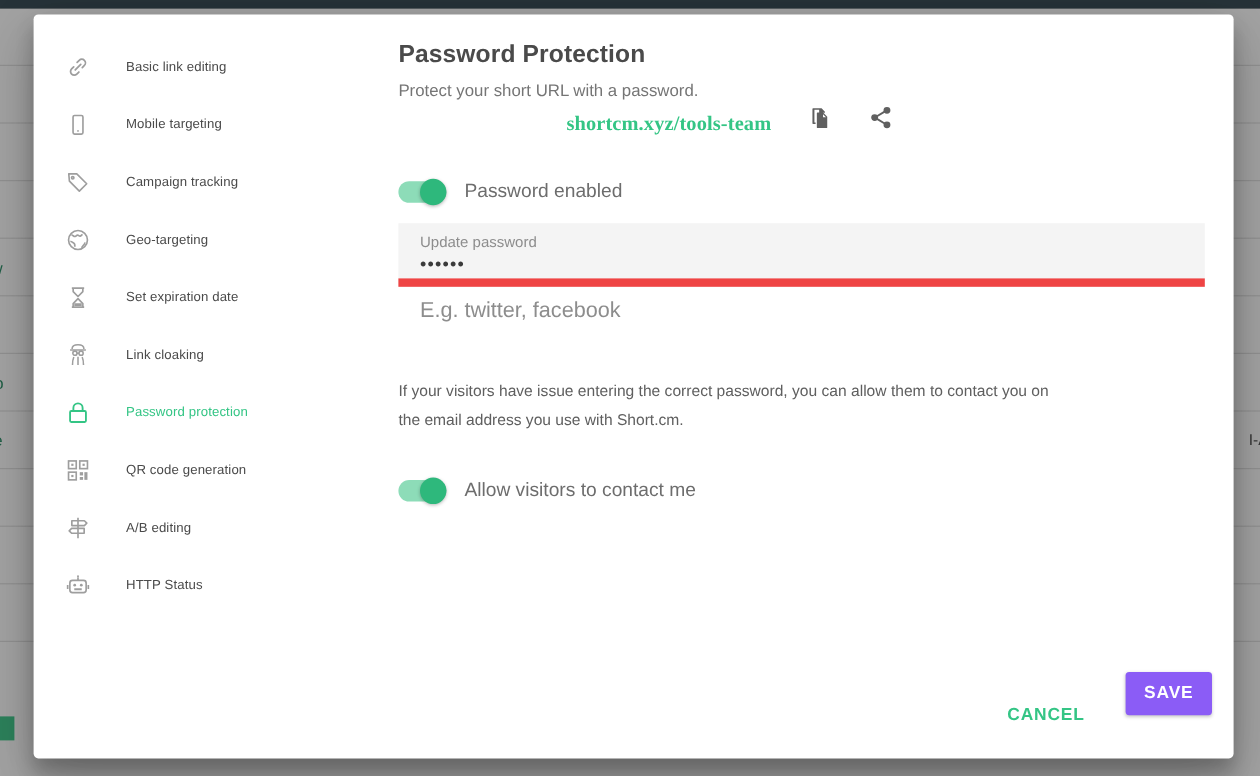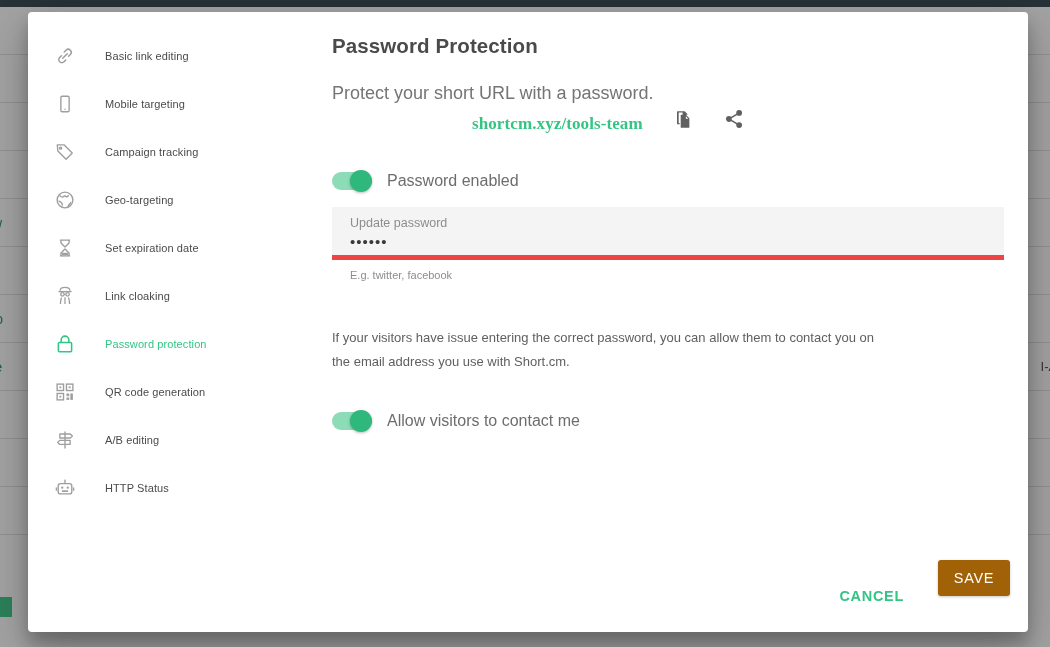--- a/index.html
+++ b/index.html
@@ -130,22 +130,22 @@
     width: 738px;
     height: 620px;
     padding: 22px 28px 0 42px;
   }
   #panel-title {
     font-size: 20.5px;
     color: #4a4a4a;
     letter-spacing: .1px;
   }
   #panel-subtitle {
-    margin-top: 25px;
-    font-size: 18px;
+    margin-top: 9px;
+    font-size: 14px;
     color: #757575;
   }
 
   #url-row {
     display: flex;
     align-items: flex-end;
     padding-left: 140px;
     font-family: Liberation Serif, serif;
   }
   #short-url {
@@ -201,38 +201,38 @@
     font-size: 16px;
     color: #6d6d6d;
   }
 
   
   #password-field {
     margin-top: 15px;
     width: 672px;
     height: 53px;
     background: #f4f4f4;
-    border-bottom: 5px solid #ef4444;
+    border-bottom: 7px solid #ef4444;
     padding: 9px 14px 0 18px;
     cursor: text;
   }
   #password-field-label {
     font-size: 12.5px;
     color: #8d8d8d;
   }
   #password-field-value {
     margin-top: 3px;
     font-size: 15px;
     color: #3a3a3a;
     letter-spacing: 1px;
   }
   #password-hint {
     margin-top: 9px;
     margin-left: 18px;
-    font-size: 11px;
+    font-size: 18px;
     color: #8d8d8d;
   }
 
   #contact-paragraph {
     margin-top: 45px;
     font-size: 13px;
     line-height: 24px;
     color: #5f5f5f;
     max-width: 560px;
   }
@@ -253,26 +253,26 @@
     font-family: inherit;
     font-size: 14.5px;
     font-weight: bold;
     letter-spacing: .7px;
     color: #34c585;
     padding: 10px 16px;
     cursor: pointer;
   }
   #save-button {
     margin-left: 18px;
-    background: #a16207;
+    background: #8b5cf6;
     border: none;
     border-radius: 3px;
     font-family: inherit;
     font-size: 14.5px;
-    font-weight: normal;
+    font-weight: bold;
     letter-spacing: .7px;
     color: #ffffff;
     width: 72px;
     height: 36px;
     cursor: pointer;
     box-shadow: 0 1px 3px rgba(0,0,0,0.22);
   }
 </style>
 </head>
 <body>

